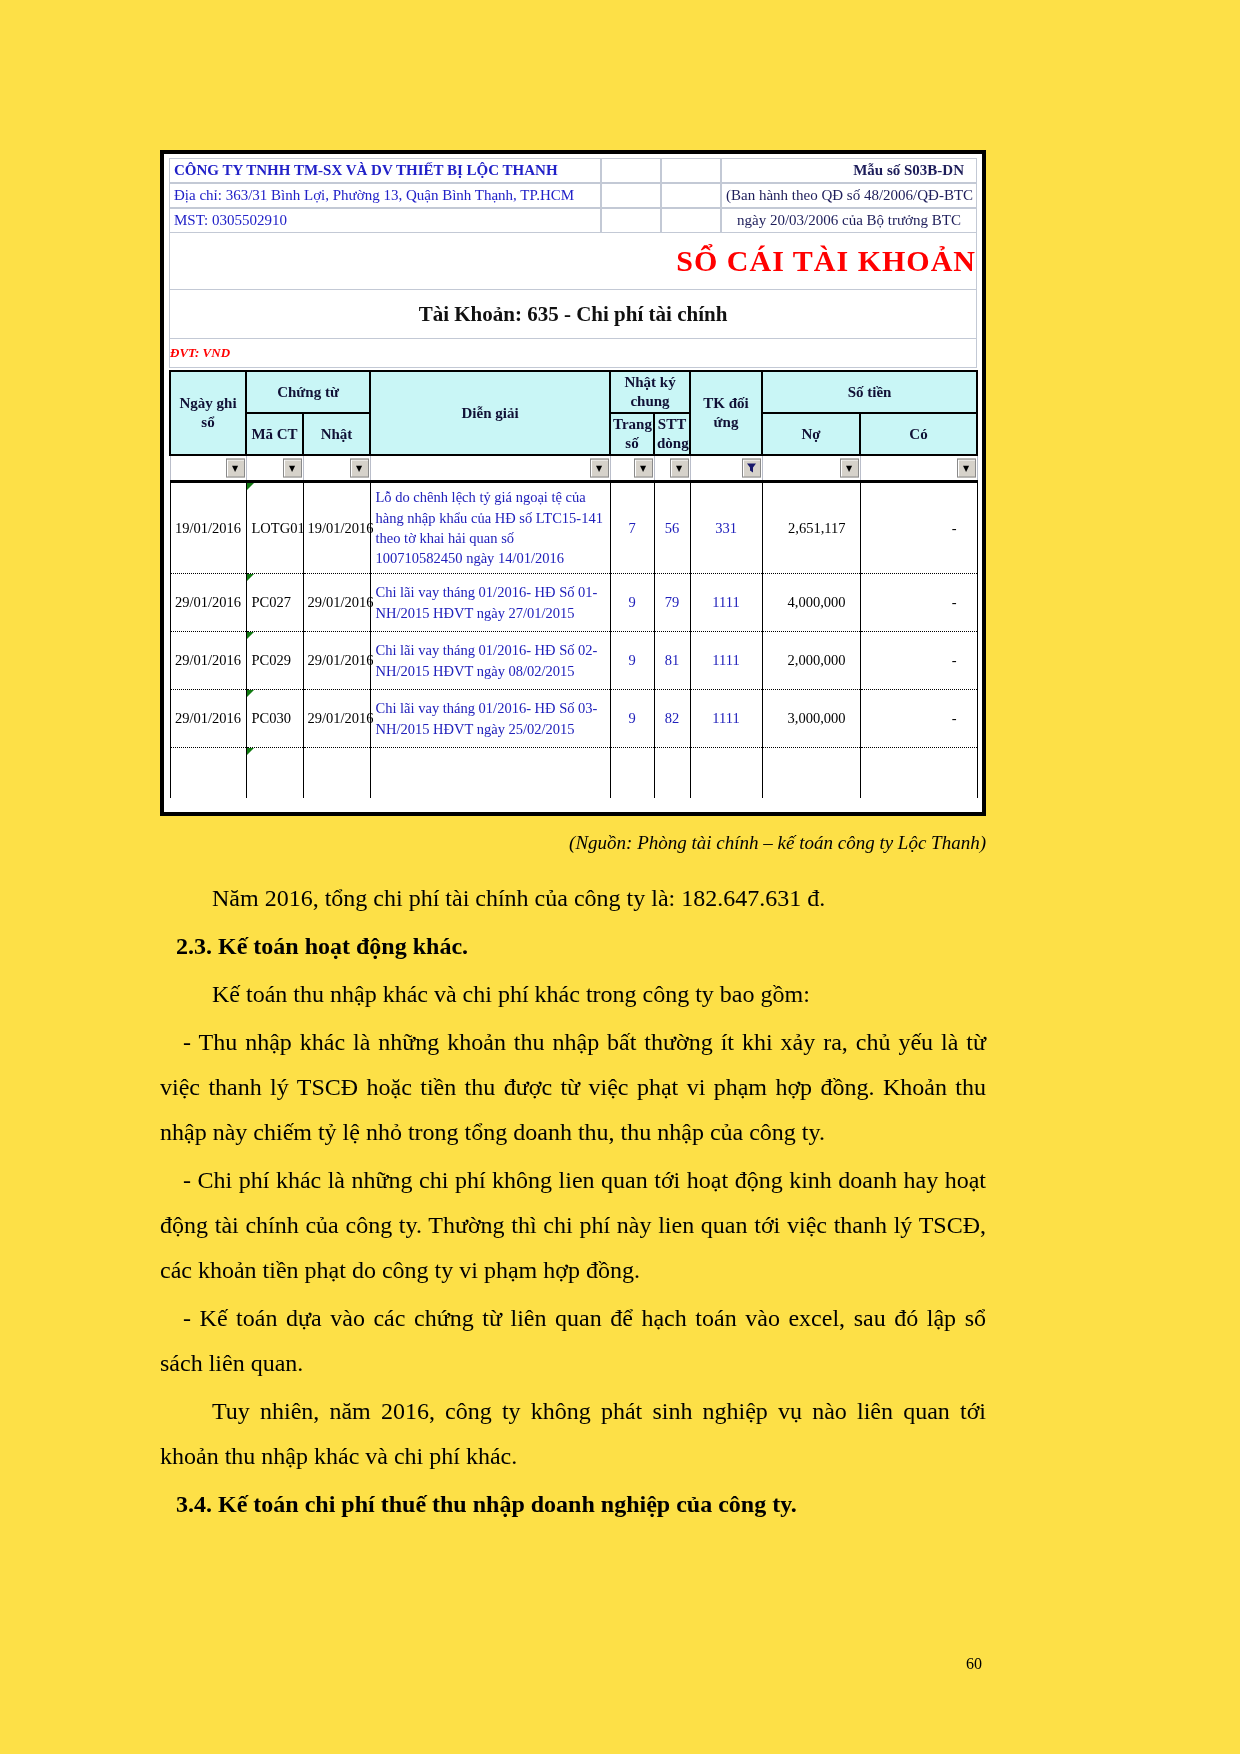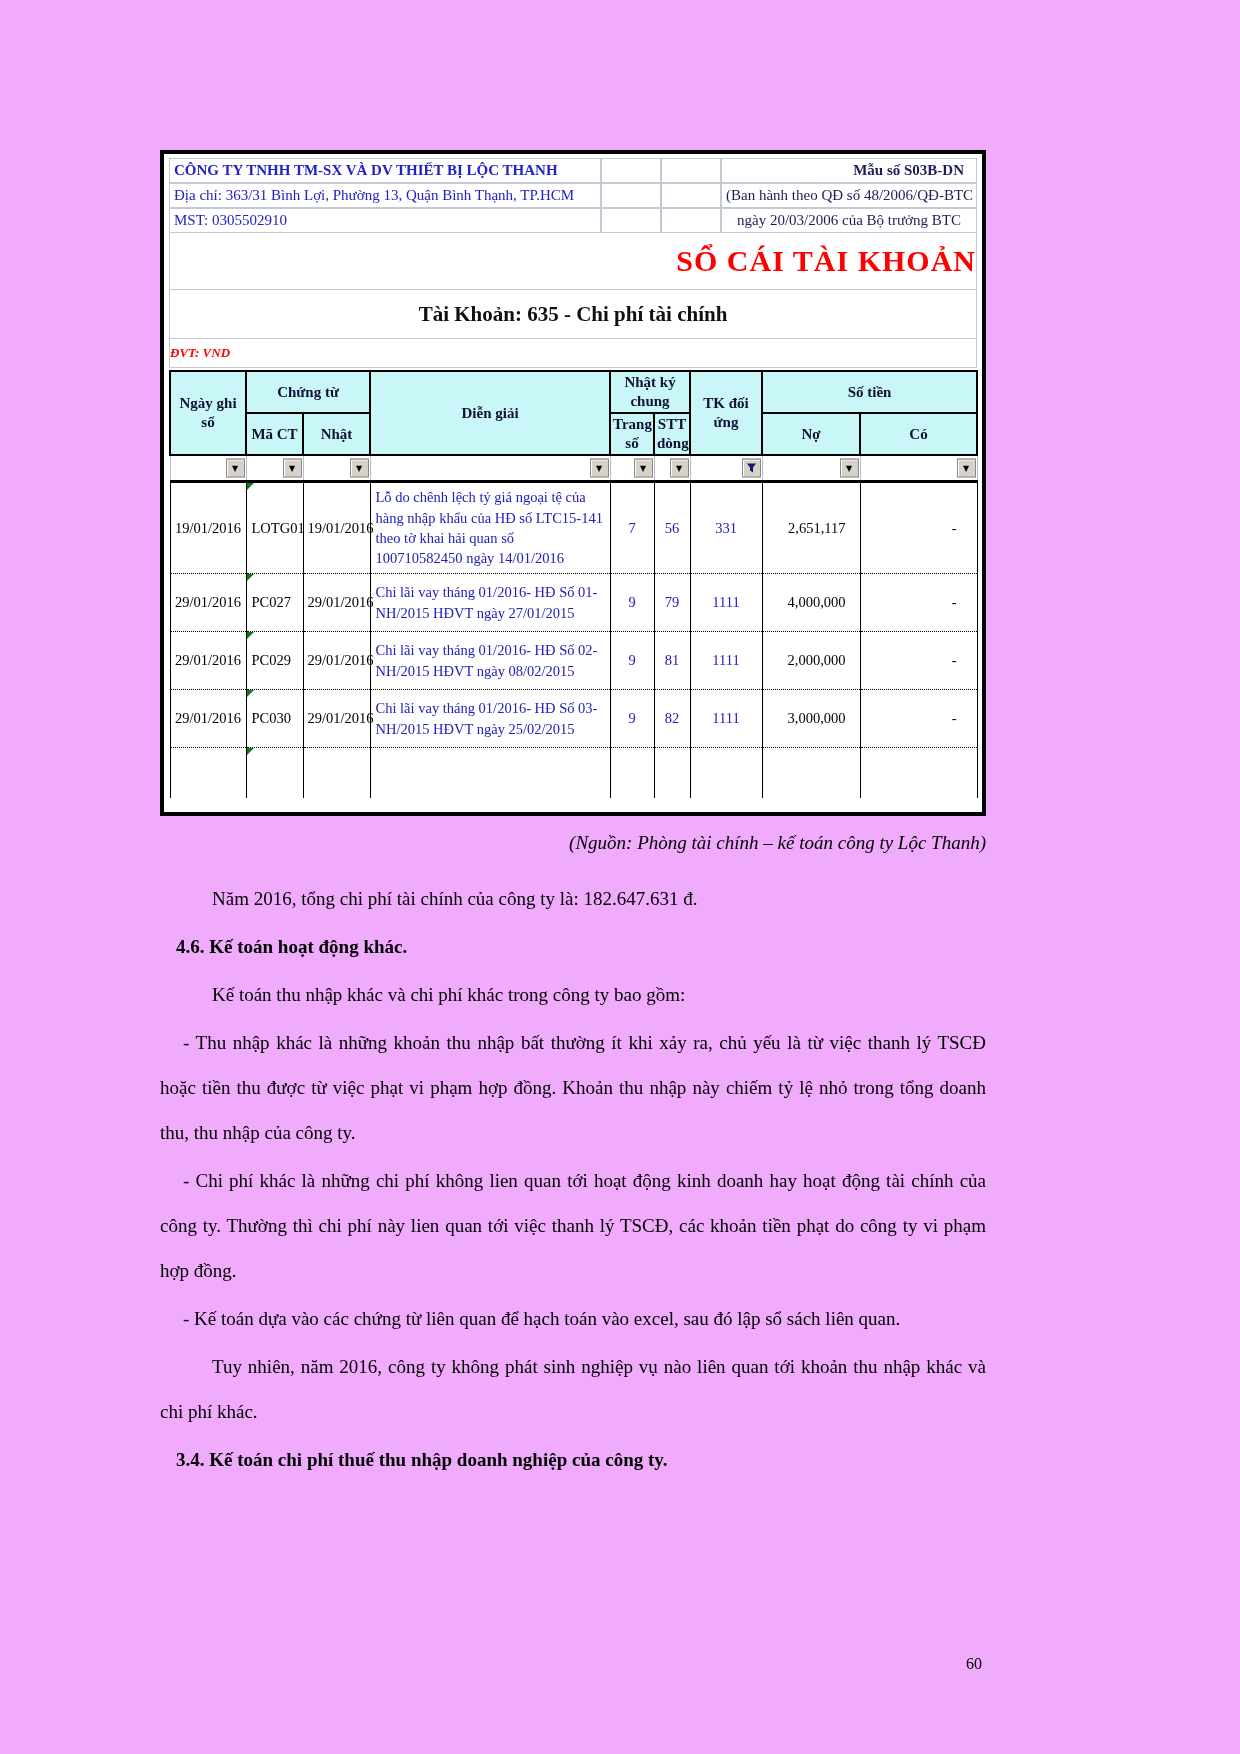--- a/index.html
+++ b/index.html
@@ -1,16 +1,16 @@
 <!DOCTYPE html>
 <html><head>
 <meta charset="utf-8">
 <style>
   html,body{margin:0;padding:0;background:#fff;}
-  .page{position:relative;width:1240px;height:1754px;background:#f0abfc;overflow:hidden;
+  .page{position:relative;width:1240px;height:1754px;background:#fde047;overflow:hidden;
         font-family:"Liberation Serif", serif;color:#000;}
   .content{position:absolute;left:160px;top:150px;width:826px;}
 
   
   .sheet{border:4px solid #000;background:#fff;padding:4px 5px 14px 5px;}
   .info-grid{display:grid;grid-template-columns:1fr 60px 60px 256px;font-size:15px;}
   .info-grid .cell{border:1px solid #c3c9d5;padding:1px 4px;height:21px;line-height:21px;
                    white-space:nowrap;overflow:hidden;}
   .co{color:#2121c8;}
   .co-name{font-weight:bold;}
@@ -48,21 +48,21 @@
   .c-code{text-align:left;padding-left:5px !important;}
   .c-desc{color:#2020bb;font-size:14px;line-height:1.4;text-align:left;padding:3px 5px !important;}
   .c-num{color:#2020bb;text-align:center;}
   .c-debit{text-align:right;padding-right:14px !important;}
   .c-credit{text-align:right;padding-right:20px !important;}
   .tri{position:absolute;left:0;top:0;width:0;height:0;
        border-top:7px solid #117a11;border-right:7px solid transparent;}
 
   
   .caption{margin-top:10px;text-align:right;font-style:italic;font-size:19px;line-height:34px;}
-  .bodytext{margin-top:16px;font-size:19px;line-height:45px;text-align:justify;}
+  .bodytext{margin-top:16px;font-size:24px;line-height:45px;text-align:justify;}
   .bodytext p{margin:3px 0;}
   .p-indent{text-indent:52px;}
   .p-dash{text-indent:23px;}
   .p-head{font-weight:bold;margin-left:16px !important;text-align:left;}
   .pageno{position:absolute;right:258px;top:1655px;font-size:16px;font-family:Liberation Serif, serif;}
 </style>
 </head>
 <body>
 
 <div class="page">
@@ -219,21 +219,21 @@
             <td class="d"></td>
           </tr>
         </tbody>
       </table>
     </div>
 
     <div class="caption">(Nguồn: Phòng tài chính – kế toán công ty Lộc Thanh)</div>
 
     <div class="bodytext">
       <p class="p-indent">Năm 2016, tổng chi phí tài chính của công ty là: 182.647.631 đ.</p>
-      <p class="p-head">4.6.  Kế toán hoạt động khác.</p>
+      <p class="p-head">2.3.  Kế toán hoạt động khác.</p>
       <p class="p-indent">Kế toán thu nhập khác và chi phí khác trong công ty bao gồm:</p>
       <p class="p-dash">-  Thu nhập khác là những khoản thu nhập bất thường ít khi xảy ra, chủ yếu là từ việc thanh lý TSCĐ hoặc tiền thu được từ việc phạt vi phạm hợp đồng. Khoản thu nhập này chiếm tỷ lệ nhỏ trong tổng doanh thu, thu nhập của công ty.</p>
       <p class="p-dash">-  Chi phí khác là những chi phí không lien quan tới hoạt động kinh doanh hay hoạt động tài chính của công ty. Thường thì chi phí này lien quan tới việc thanh lý TSCĐ, các khoản tiền phạt do công ty vi phạm hợp đồng.</p>
       <p class="p-dash">-  Kế toán dựa vào các chứng từ liên quan để hạch toán vào excel, sau đó lập sổ sách liên quan.</p>
       <p class="p-indent">Tuy nhiên, năm 2016, công ty không phát sinh nghiệp vụ nào liên quan tới khoản thu nhập khác và chi phí khác.</p>
       <p class="p-head">3.4.  Kế toán chi phí thuế thu nhập doanh nghiệp của công ty.</p>
     </div>
   </div>
 
   <div class="pageno">60</div>

